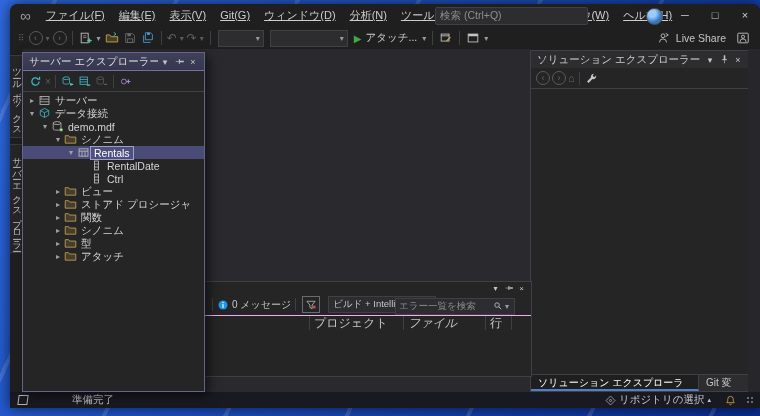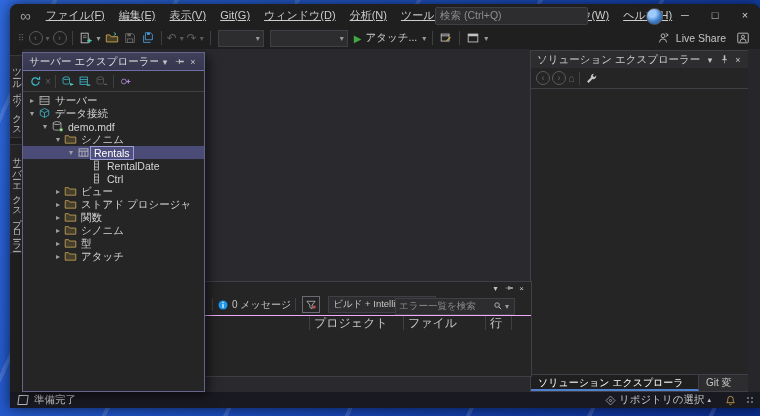--- a/index.html
+++ b/index.html
@@ -89,27 +89,27 @@
   .build-dd{width:98px;height:15px;border:1px solid #3f3f46;background:#2d2d30;display:flex;align-items:center;padding:0 4px;margin-left:6px;}
   .build-dd .t{flex:1;font-size:9.5px;}
   .ep-search{position:absolute;right:16px;top:16px;width:112px;height:15px;background:#2d2d30;border:1px solid #3f3f46;
     display:flex;align-items:center;padding:0 3px;color:#8a8a8a;font-size:9.5px;}
   .ep-search .t{flex:1;}
   .ep-search svg{width:10px;height:10px;}
   .ep-headers{height:14px;display:flex;font-size:12px;color:#c5c5c5;border-bottom:1px solid #b91c1c;}
   .ep-h{line-height:14px;padding-left:4px;border-left:1px solid #3f3f46;box-sizing:border-box;}
   .ep-h.s0{width:105px;border-left:none;}
   .ep-h.c0{width:94px;}
-  .ep-h.c1{width:82px;}
+  .ep-h.c1{width:82px;font-style:italic;}
   .ep-h.c2{width:26px;}
   .ep-h.rest{flex:1;}
   .ep-body{position:absolute;left:0;right:0;top:48px;bottom:0;background:#252526;}
   
   .statusbar{position:absolute;left:0;right:0;bottom:0;height:16px;background:#191921;display:flex;align-items:center;
-    font-size:10.5px;color:#c5c5c5;padding:0 6px;box-sizing:border-box;}
+    font-size:10.5px;color:#c5c5c5;padding:0 6px;box-sizing:border-box;gap:38px;}
   .sb-sq{width:8px;height:8px;border:1px solid #b5b5b5;margin:0 6px 0 2px;transform:skewX(-8deg);}
   .sb-right{position:absolute;right:6px;display:flex;align-items:center;}
   .sb-right .ic svg{width:11px;height:11px;vertical-align:middle;}
   .sb-right .lbl{margin:0 3px;}
   .sb-caret{font-size:7px;margin-right:14px;color:#c5c5c5;}
   .grip-corner{width:8px;height:8px;margin-left:10px;
     background:radial-gradient(circle,#6a6a6a 1px,transparent 1.2px) 0 0/4px 4px;}
 </style>
 </head>
 <body>

